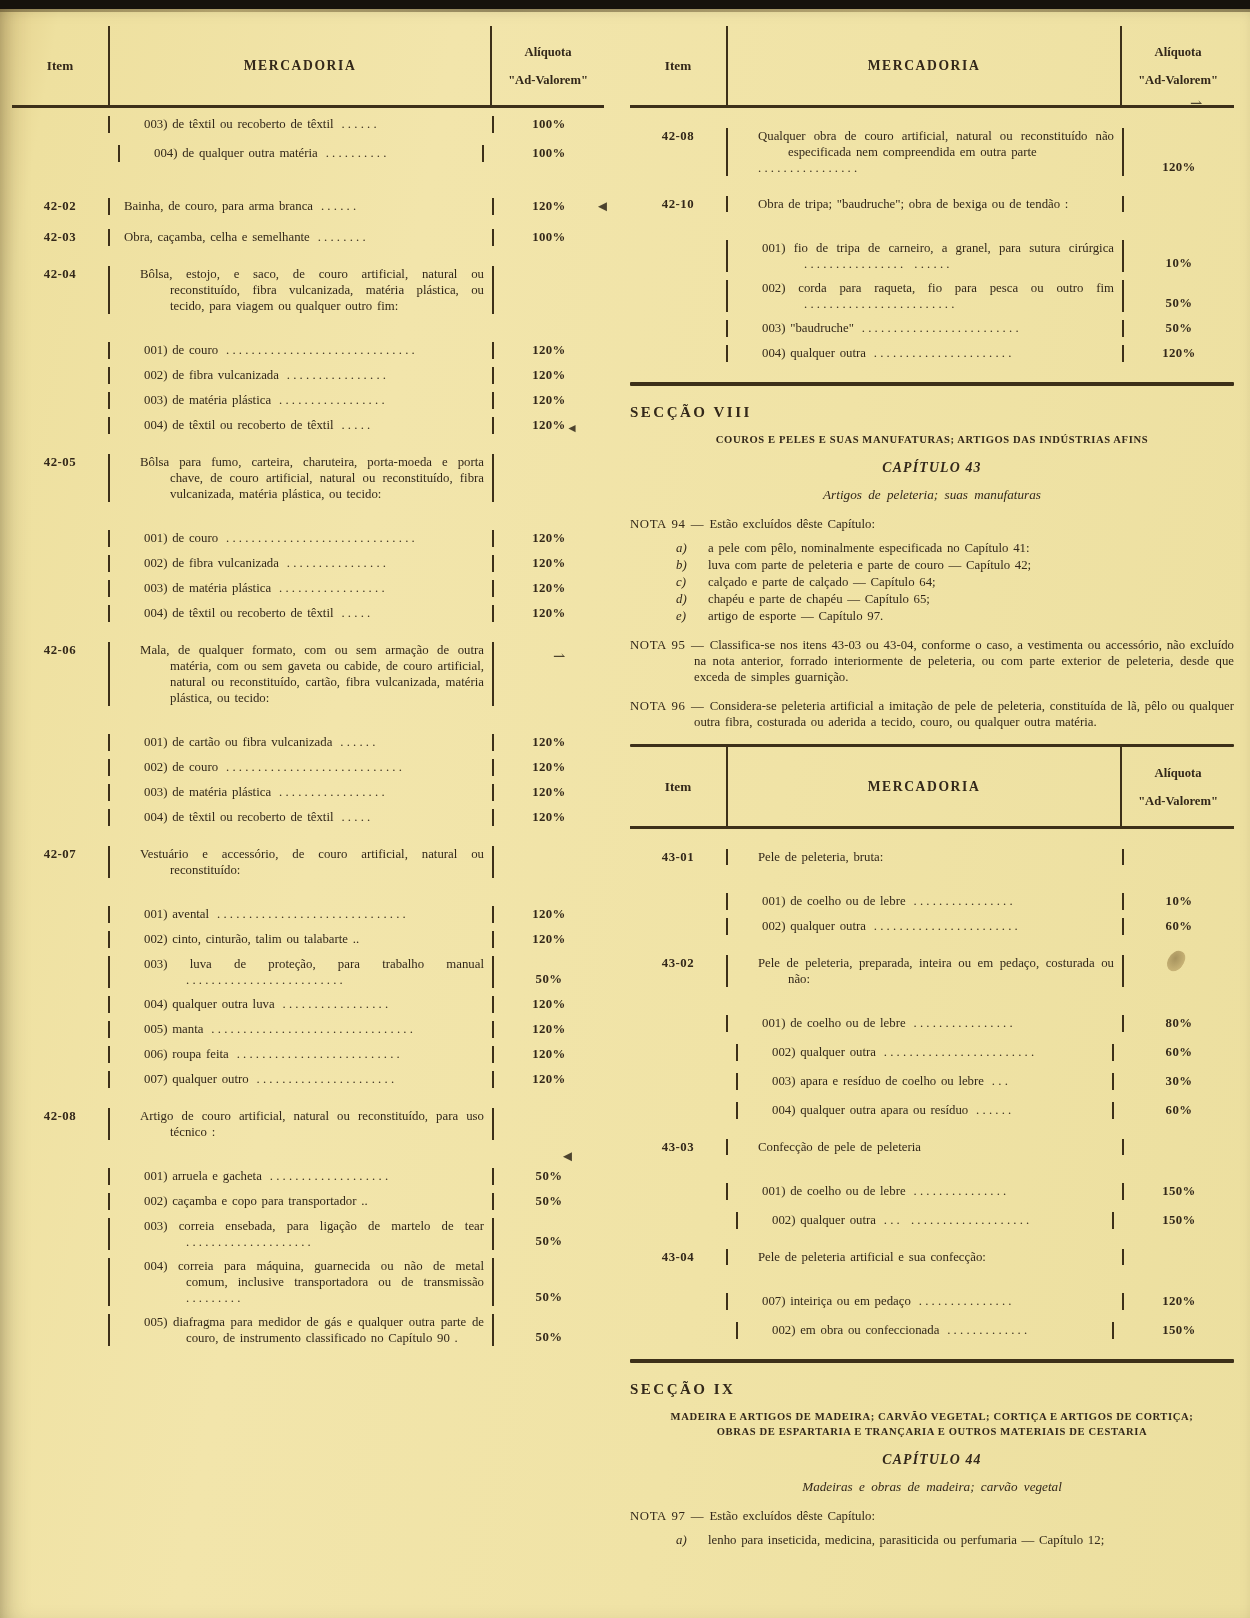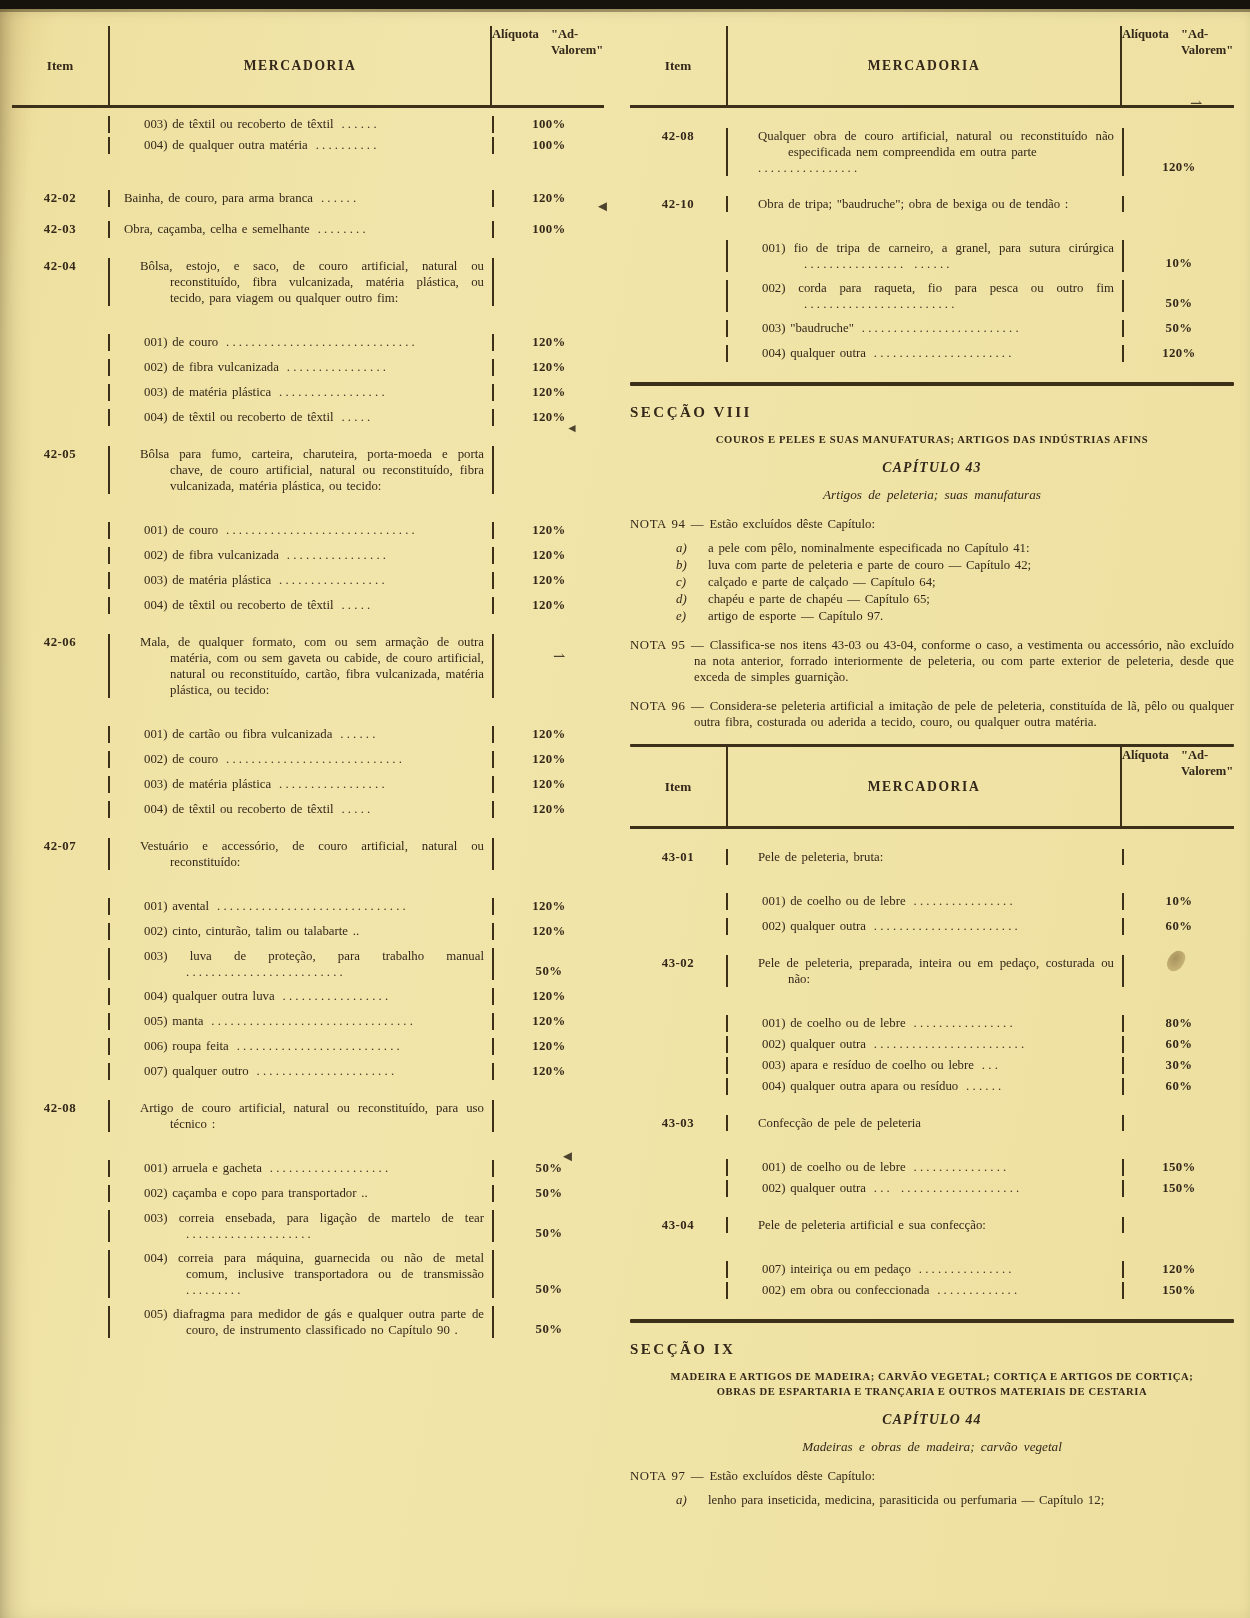--- a/index.html
+++ b/index.html
@@ -28,25 +28,25 @@
   .col{display:flex;flex-direction:column;}
   .col.left{width:592px;}
   .col.right{width:604px;}
 
   
   .tbl{display:flex;flex-direction:column;}
   .thead{display:flex;align-items:stretch;border-bottom:3px solid var(--rule);min-height:82px;}
   .th-item{width:96px;display:flex;align-items:center;justify-content:center;font-weight:bold;font-size:13.2px;}
   .th-merc{flex:1;display:flex;align-items:center;justify-content:center;font-weight:bold;
     font-size:13.6px;letter-spacing:1.6px;border-left:2px solid var(--rule);border-right:2px solid var(--rule);}
-  .th-aliq{width:112px;display:flex;flex-direction:row;justify-content:center;
+  .th-aliq{width:112px;display:flex;flex-direction:column;align-items:center;justify-content:center;
     font-weight:bold;font-size:12.6px;gap:12px;}
   .tbody{display:flex;flex-direction:column;padding-bottom:14px;}
   .trow{display:flex;margin-top:8px;}
-  .trow.tight{margin-top:4px;}
+  .trow.tight{margin-top:12px;gap:10px;}
   .trow.simple{margin-top:14px;}
   .trow.gap-lg{margin-top:36px;}
   .trow.group,.trow.groupr{margin-top:20px;}
   .trow.first-sub{margin-top:28px;}
   .c-item{width:96px;text-align:center;font-weight:bold;letter-spacing:.5px;flex:none;}
   .c-desc{flex:1;border-left:2px solid var(--rule);border-right:2px solid var(--rule);
     padding:0 8px 0 12px;text-align:justify;word-spacing:1.5px;}
   .group .c-desc,.groupr .c-desc{padding-left:14px;}
   .group .c-desc .lbl,.groupr .c-desc .lbl,.group .c-desc,.groupr .c-desc{display:block;padding-left:30px;text-indent:-30px;}
   .sub .c-desc{padding-left:76px;text-indent:-42px;}

